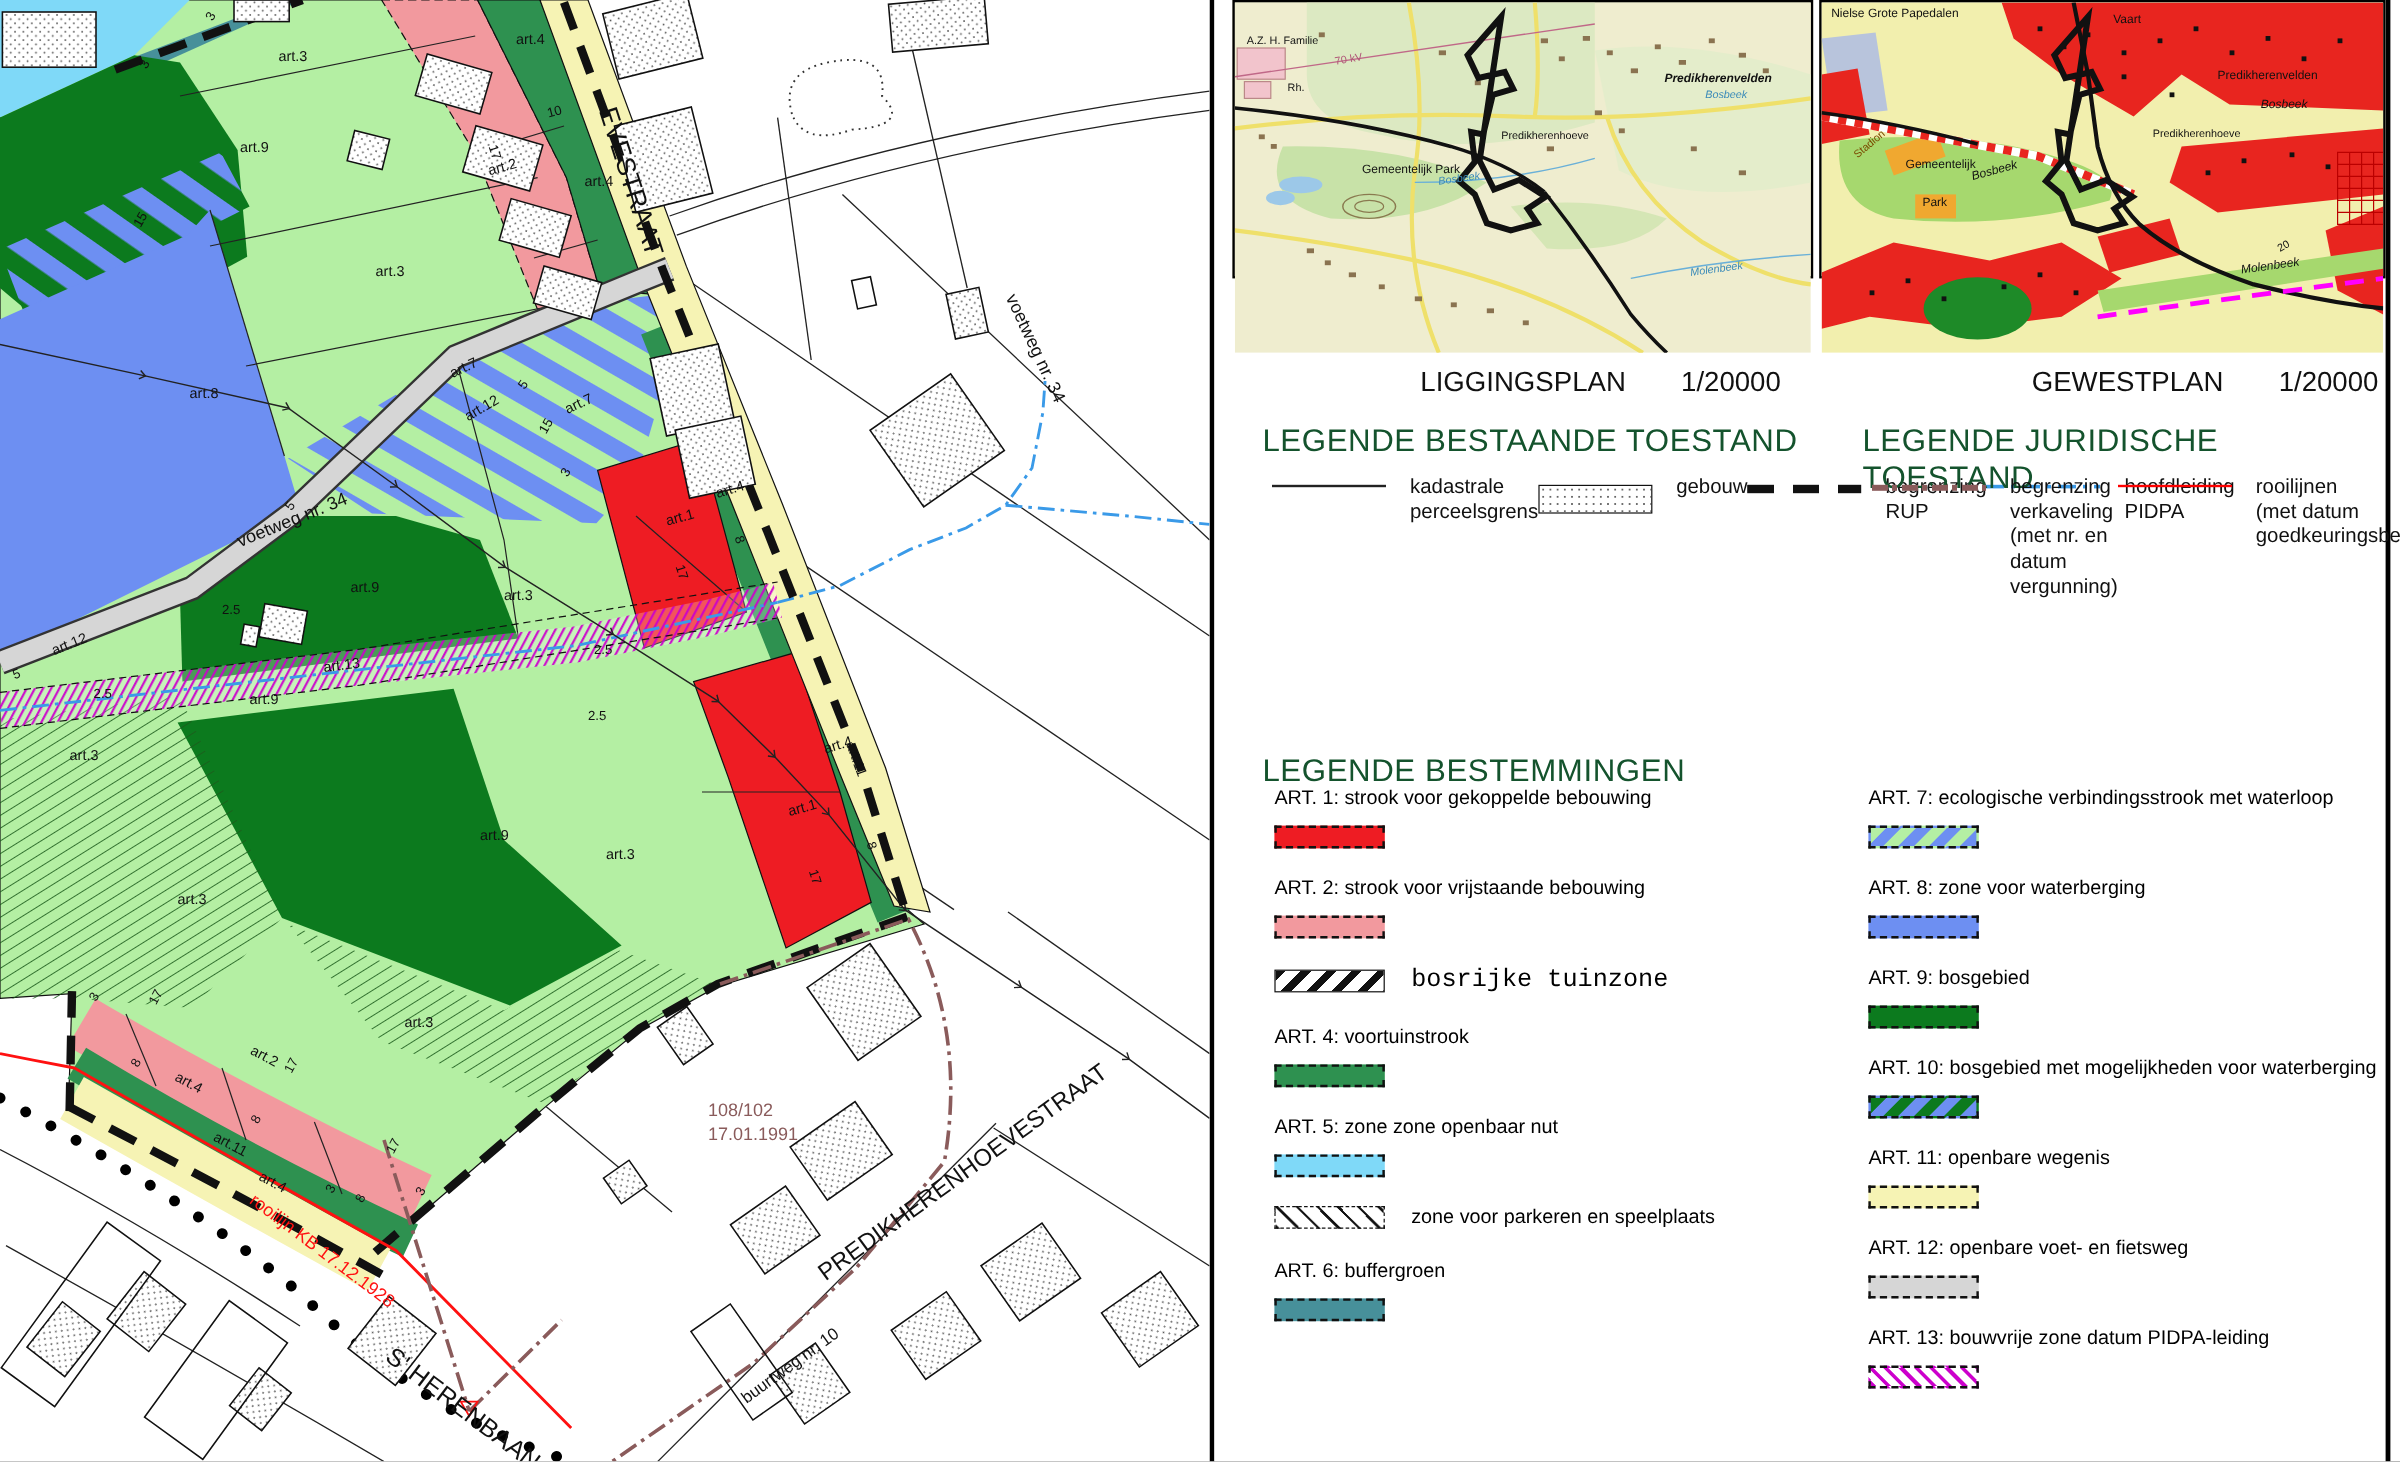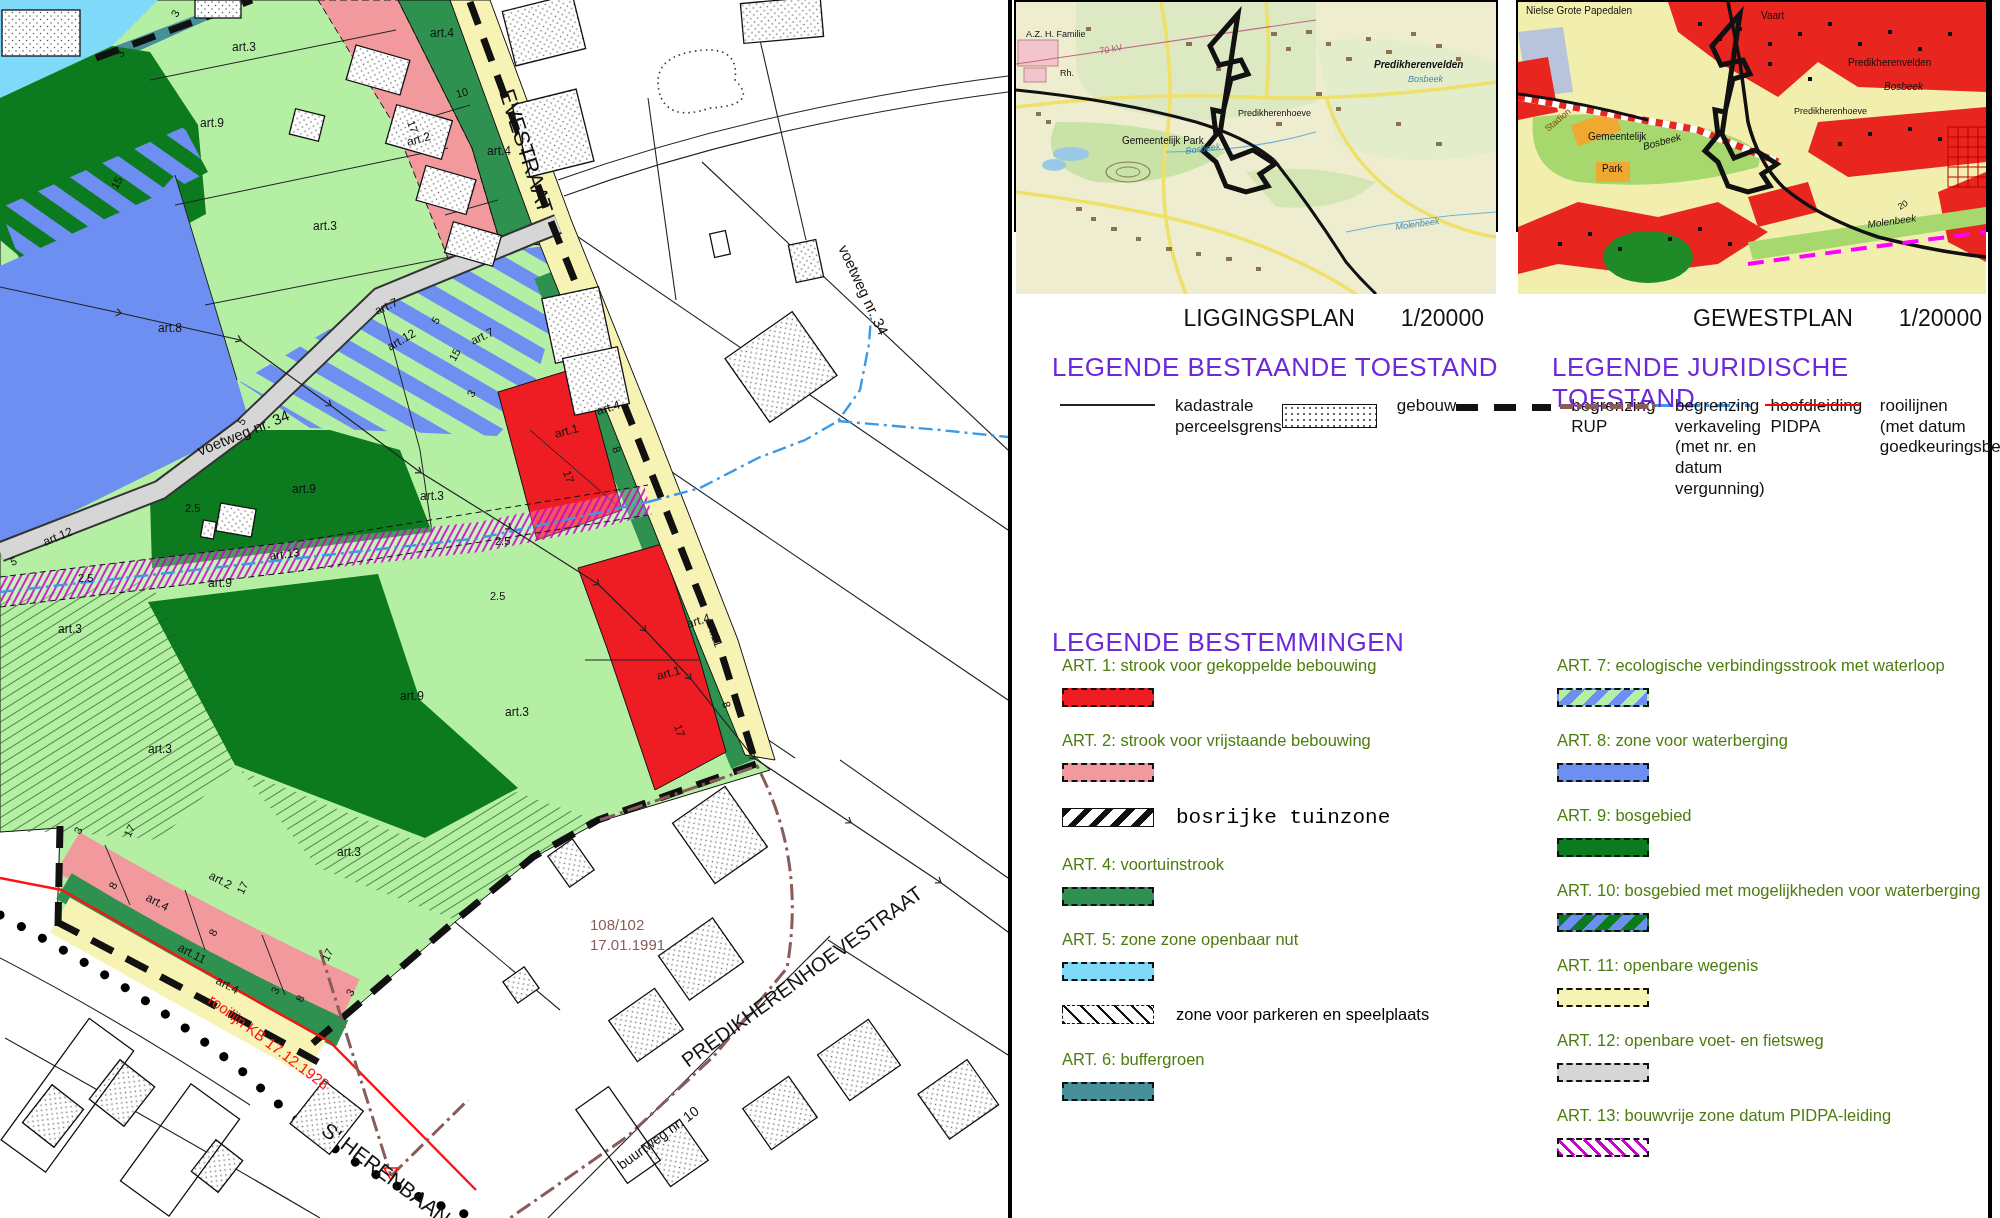--- a/index.html
+++ b/index.html
@@ -3,40 +3,40 @@
 <meta charset="utf-8">
 <style>
   html,body{margin:0;padding:0;background:#888;}
   #stage{position:relative;width:2000px;height:1218px;background:#fff;overflow:hidden;
          font-family:"Liberation Sans",sans-serif;}
   #map-panel{position:absolute;left:0;top:0;width:1008px;height:1218px;background:#fff;
              border-right:4px solid #000;}
   #right-panel{position:absolute;left:1012px;top:0;width:976px;height:1218px;background:#fff;
                border-right:4px solid #000;}
   .inset{position:absolute;top:0;height:232px;border:2px solid #000;box-sizing:border-box;background:#EFEDCF;}
-  #inset-lig{left:2px;width:484px;text-align:center;}
+  #inset-lig{left:15px;width:484px;text-align:center;}
   #inset-gew{left:504px;width:472px;}
   .caption{position:absolute;top:303px;height:30px;display:flex;justify-content:flex-end;
            align-items:center;gap:46px;font-size:23px;color:#111;}
   #cap-lig{left:2px;width:470px;}
   #cap-gew{left:504px;width:466px;}
-  .leg-header{position:absolute;font-size:26px;color:#6d28d9;letter-spacing:.5px;}
+  .leg-header{position:absolute;font-size:26px;color:#14532d;letter-spacing:.5px;}
   .leg-items{position:absolute;display:flex;flex-direction:row;}
   .sym-row{display:flex;align-items:flex-start;margin-bottom:18px;}
   .sym{width:95px;flex:0 0 95px;margin-right:20px;margin-top:8px;}
   .sym-thinline{height:0;border-top:2px solid #222;}
   .sym-gebouw{height:24px;border:1.6px solid #111;box-sizing:border-box;
       background-image:radial-gradient(circle,#666 .8px,transparent 1.1px);background-size:6px 6px;}
   .sym-rupdash{height:7px;background:repeating-linear-gradient(90deg,#111 0 22px,transparent 22px 38px);}
   .sym-pidpa{height:3px;background:repeating-linear-gradient(90deg,#3A9AE8 0 15px,transparent 15px 21px,#3A9AE8 21px 24px,transparent 24px 30px);}
   .sym-verkaveling{height:5px;background:repeating-linear-gradient(90deg,#8A5B5B 0 13px,transparent 13px 17px,#8A5B5B 17px 21px,transparent 21px 25px);}
   .sym-rooilijn{height:0;border-top:2.4px solid #F00;}
   .leg-label{font-size:17px;color:#111;line-height:1.22;}
   .best-col{position:absolute;display:flex;flex-direction:column;}
-  .best-item .b-label{font-size:16.5px;color:#4d7c0f;margin-bottom:13px;}
+  .best-item .b-label{font-size:16.5px;color:#000000;margin-bottom:13px;}
   .sw{width:92px;height:19px;border:2.4px dashed #111;box-sizing:border-box;margin-bottom:24px;}
   .inline-row{display:flex;align-items:center;gap:22px;margin-bottom:26px;}
   .inline-row .sw{margin-bottom:0;}
   svg text{font-family:"Liberation Sans",sans-serif;}
 </style>
 </head>
 <body>
 
 <div id="stage">
 

